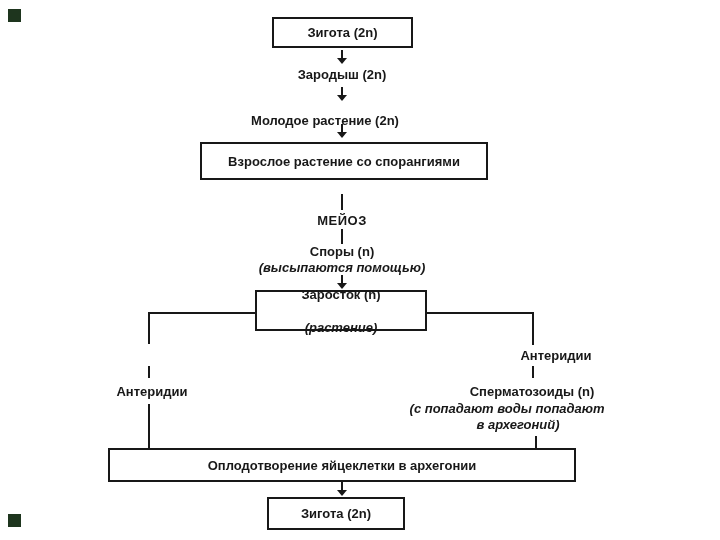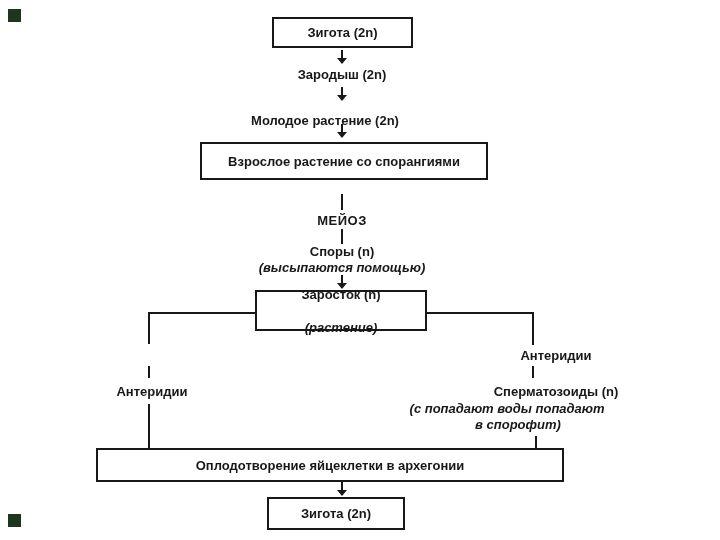--- a/index.html
+++ b/index.html
@@ -103,26 +103,26 @@
   <div class="hl" style="left:148px; top:312px; width:109px;"></div>
   <div class="vl" style="left:148px; top:312px; height:32px;"></div>
   <div class="vl" style="left:148px; top:366px; height:12px;"></div>
   <div class="lbl" style="left:92px; top:384px; width:120px;">Антеридии</div>
   <div class="vl" style="left:148px; top:404px; height:45px;"></div>
 
   <div class="hl" style="left:427px; top:312px; width:107px;"></div>
   <div class="vl" style="left:532px; top:312px; height:33px;"></div>
   <div class="lbl" style="left:496px; top:348px; width:120px;">Антеридии</div>
   <div class="vl" style="left:532px; top:366px; height:12px;"></div>
-  <div class="lbl" style="left:466px; top:384px; width:180px;">Сперматозоиды (n)</div>
+  <div class="lbl" style="left:442px; top:384px; width:180px;">Сперматозоиды (n)</div>
   <div class="lbl it" style="left:397px; top:401px; width:220px;">(с попадают воды попадают</div>
-  <div class="lbl it" style="left:408px; top:417px; width:220px;">в спорофит)</div>
+  <div class="lbl it" style="left:408px; top:417px; width:220px;">в архегоний)</div>
   <div class="vl" style="left:535px; top:436px; height:13px;"></div>
 
-  <div class="box" style="left:96px; top:448px; width:468px; height:34px;">
+  <div class="box" style="left:108px; top:448px; width:468px; height:34px;">
     <span>Оплодотворение яйцеклетки в архегонии</span>
   </div>
 
   <div class="arrow" style="left:336px; top:482px;">
     <div class="stem"></div>
     <div class="head"></div>
   </div>
 
   <div class="box" style="left:267px; top:497px; width:138px; height:33px;">
     <span>Зигота (2n)</span>

